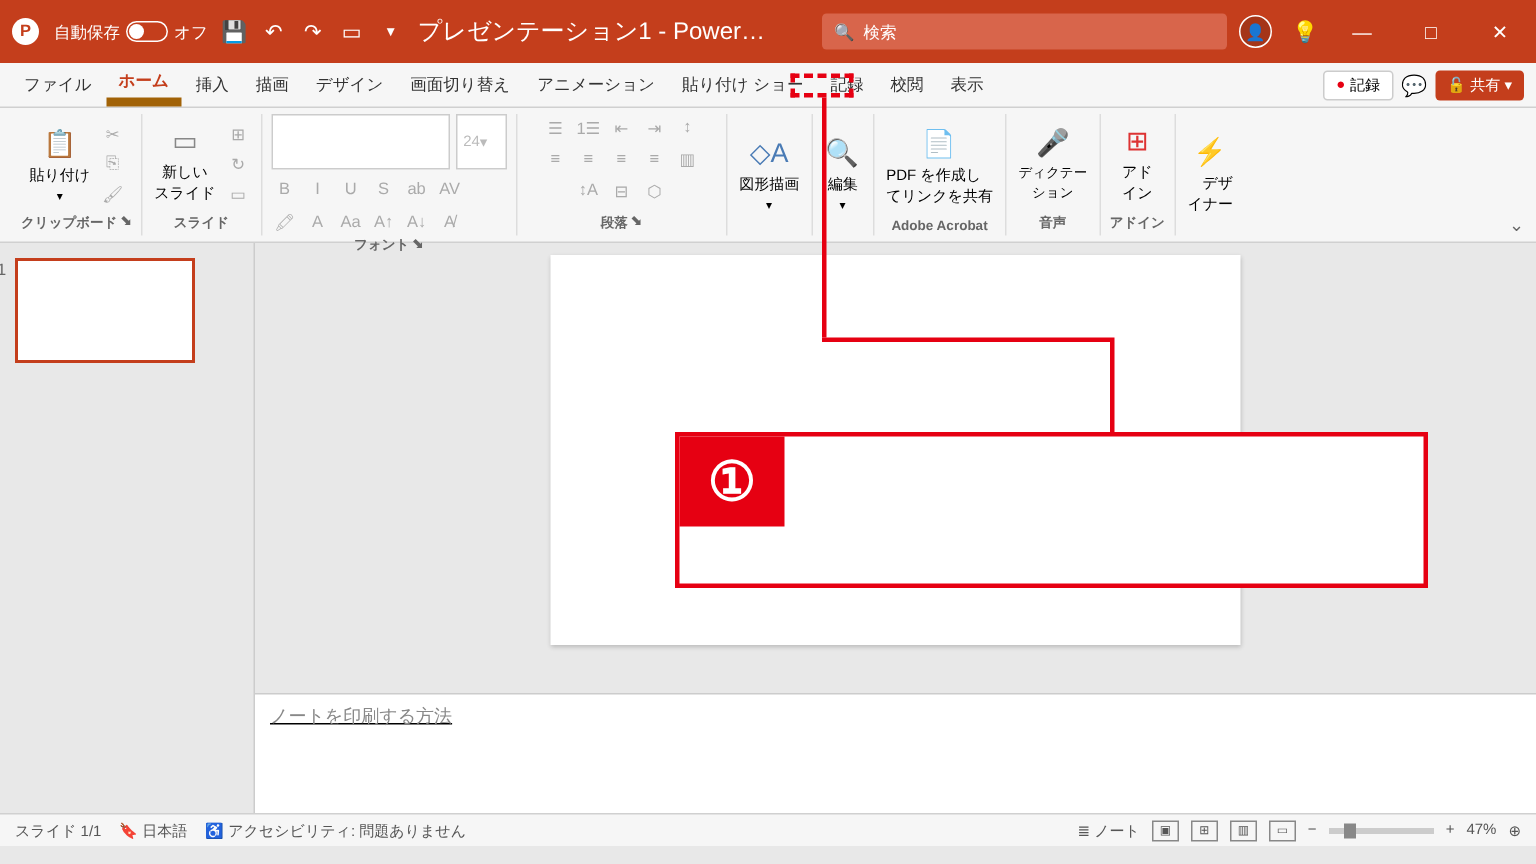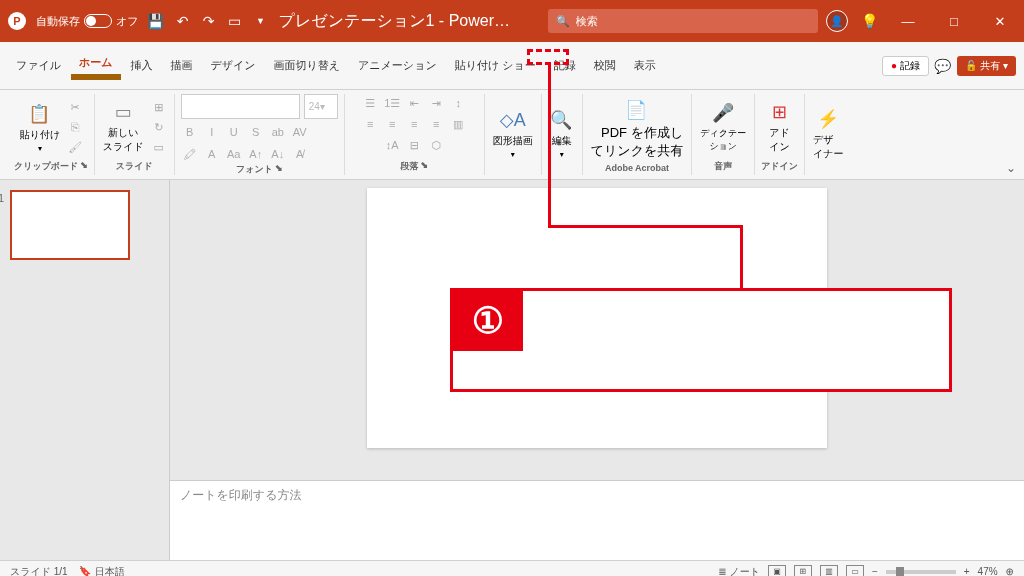--- a/index.html
+++ b/index.html
@@ -9,44 +9,44 @@
 .logo { width: 18px; height: 18px; border-radius: 50%; background: #fff; color: #c43e1c; font-size: 11px; display: flex; align-items: center; justify-content: center; font-weight: bold; }
 .autosave { display: flex; align-items: center; gap: 4px; font-size: 11px; }
 .toggle { width: 28px; height: 14px; border: 1px solid #fff; border-radius: 7px; position: relative; }
 .toggle::after { content: ''; position: absolute; width: 10px; height: 10px; background: #fff; border-radius: 50%; top: 1px; left: 1px; }
 .tb-icon { width: 16px; height: 16px; display: inline-flex; align-items: center; justify-content: center; font-size: 14px; cursor: pointer; }
 .title-text { font-size: 16px; white-space: nowrap; }
 .searchbox { flex: 0 0 270px; height: 24px; background: #d8654b; border-radius: 3px; display: flex; align-items: center; padding: 0 8px; gap: 6px; font-size: 11px; margin-left: 30px; }
 .titlebar .right { margin-left: auto; display: flex; align-items: center; gap: 14px; }
 .user-circle { width: 22px; height: 22px; border-radius: 50%; background: #a53518; border: 1px solid #fff; display: flex; align-items: center; justify-content: center; font-size: 11px; }
 .win-btn { width: 32px; height: 24px; display: flex; align-items: center; justify-content: center; cursor: pointer; font-size: 13px; }
-.tabbar { height: 48px; background: #f6f6f6; border-bottom: 1px solid #d0d0d0; display: flex; align-items: center; padding: 0 8px; gap: 2px; font-size: 11px; }
+.tabbar { height: 30px; background: #f6f6f6; border-bottom: 1px solid #d0d0d0; display: flex; align-items: center; padding: 0 8px; gap: 2px; font-size: 11px; }
 .tab { padding: 4px 8px; cursor: pointer; color: #333; }
 .tab.active { border-bottom: 6px solid #a16207; color: #c43e1c; font-weight: bold; }
 .tabbar-right { margin-left: auto; display: flex; align-items: center; gap: 6px; }
 .rec-btn { border: 1px solid #ccc; border-radius: 3px; padding: 2px 8px; font-size: 10px; display: flex; align-items: center; gap: 3px; cursor: pointer; background: #fff; }
 .share-btn { background: #c43e1c; color: #fff; border-radius: 3px; padding: 3px 8px; font-size: 10px; cursor: pointer; }
 .ribbon { height: 90px; background: #f6f6f6; border-bottom: 1px solid #d0d0d0; display: flex; padding: 4px 8px; position: relative; }
 .rgroup { border-right: 1px solid #ddd; padding: 0 6px; display: flex; flex-direction: column; align-items: center; justify-content: space-between; }
 .rgroup-content { display: flex; align-items: center; gap: 4px; flex: 1; }
 .rgroup-label { font-size: 9px; color: #666; padding-bottom: 2px; display: flex; gap: 2px; font-weight: bold; }
 .big-btn { display: flex; flex-direction: column; align-items: center; gap: 2px; font-size: 10px; cursor: pointer; padding: 2px; }
 .big-btn .ico { width: 24px; height: 24px; display: flex; align-items: center; justify-content: center; font-size: 18px; color: #888; }
 .small-btn { width: 18px; height: 18px; display: flex; align-items: center; justify-content: center; font-size: 11px; color: #aaa; cursor: pointer; }
 .small-col { display: flex; flex-direction: column; gap: 2px; }
-.font-combo { height: 25px; border: 1px solid #ccc; background: #fff; display: flex; align-items: center; padding: 0 4px; font-size: 10px; color: #aaa; }
+.font-combo { height: 37px; border: 1px solid #ccc; background: #fff; display: flex; align-items: center; padding: 0 4px; font-size: 10px; color: #aaa; }
 .font-row { display: flex; gap: 4px; align-items: center; }
 .dim { color: #bbb; }
 .dlink { font-size: 9px; }
 .ribbon-collapse { position: absolute; right: 8px; bottom: 4px; font-size: 12px; color: #666; cursor: pointer; }
 .workspace { display: flex; height: 380px; background: #e8e8e8; }
 .thumbs { width: 170px; border-right: 1px solid #ccc; padding: 10px; }
 .thumb { border: 2px solid #c43e1c; width: 120px; height: 70px; background: #fff; position: relative; }
 .thumb-num { position: absolute; left: -14px; top: 0; font-size: 11px; color: #666; }
-.canvas-area { flex: 1; display: flex; flex-direction: column; }
+.canvas-area { flex: 1; display: flex; flex-direction: column; text-decoration: underline; }
 .slide-canvas { flex: 1; display: flex; align-items: flex-start; justify-content: center; padding: 8px; }
 .slide { width: 460px; height: 260px; background: #fff; box-shadow: 0 1px 3px rgba(0,0,0,0.2); }
 .notes-pane { height: 80px; border-top: 1px solid #ccc; background: #fff; padding: 6px 10px; font-size: 12px; color: #888; }
 .statusbar { height: 22px; background: #f6f6f6; border-top: 1px solid #d0d0d0; display: flex; align-items: center; padding: 0 10px; font-size: 10px; color: #555; gap: 12px; }
 .statusbar .sb-right { margin-left: auto; display: flex; align-items: center; gap: 8px; }
 .view-btn { width: 18px; height: 14px; border: 1px solid #888; cursor: pointer; font-size: 8px; display: flex; align-items: center; justify-content: center; }
 .zoom-slider { width: 70px; height: 4px; background: #ccc; position: relative; }
 .zoom-slider::after { content: ''; position: absolute; width: 8px; height: 10px; background: #888; left: 10px; top: -3px; }
 .callout-box { position: absolute; left: 450px; top: 288px; width: 502px; height: 104px; border: 3px solid #e60012; background: #fff; display: flex; align-items: flex-start; z-index: 100; }
 .callout-num { width: 70px; height: 60px; background: #e60012; color: #fff; font-size: 36px; display: flex; align-items: center; justify-content: center; font-weight: bold; }
@@ -218,21 +218,21 @@
           <span>編集</span>
           <span style="font-size:8px">▾</span>
         </div>
     </div>
     <div class="rgroup-label"></div>
   </div>
   <div class="rgroup">
     <div class="rgroup-content">
       <div class="big-btn">
           <div class="ico" style="color:#d33">📄</div>
-          <span style="white-space:pre-line;text-align:right;font-size:13px">PDF を作成し
+          <span style="white-space:pre-line;text-align:left;font-size:10px">PDF を作成し
 てリンクを共有</span>
         </div>
     </div>
     <div class="rgroup-label">Adobe Acrobat</div>
   </div>
   <div class="rgroup">
     <div class="rgroup-content">
       <div class="big-btn">
           <div class="ico" style="color:#4a7bb5">🎤</div>
           <span style="white-space:pre-line;text-align:center;font-size:9px">ディクテー
@@ -248,21 +248,21 @@
           <span style="white-space:pre-line;text-align:center">アド
 イン</span>
         </div>
     </div>
     <div class="rgroup-label">アドイン</div>
   </div>
   <div class="rgroup" style="border-right:none">
     <div class="rgroup-content">
       <div class="big-btn">
           <div class="ico" style="color:#e8a33d">⚡</div>
-          <span style="white-space:pre-line;text-align:left">デザ
+          <span style="white-space:pre-line;text-align:right">デザ
 イナー</span>
         </div>
     </div>
     <div class="rgroup-label"></div>
   </div>
   <span class="ribbon-collapse">⌄</span>
 </div>
 
 <div class="workspace">
   <div class="thumbs">
@@ -274,20 +274,21 @@
     <div class="slide-canvas">
       <div class="slide"></div>
     </div>
     <div class="notes-pane">ノートを印刷する方法</div>
   </div>
 </div>
 
 <div class="statusbar">
   <span>スライド 1/1</span>
   <span>🔖 <span>日本語</span></span>
+  <span>♿ <span>アクセシビリティ: 問題ありません</span></span>
   <div class="sb-right">
     <span>≣ <span>ノート</span></span>
     <span class="view-btn">▣</span>
     <span class="view-btn">⊞</span>
     <span class="view-btn">▥</span>
     <span class="view-btn">▭</span>
     <span>−</span>
     <div class="zoom-slider"></div>
     <span>+</span>
     <span>47%</span>

